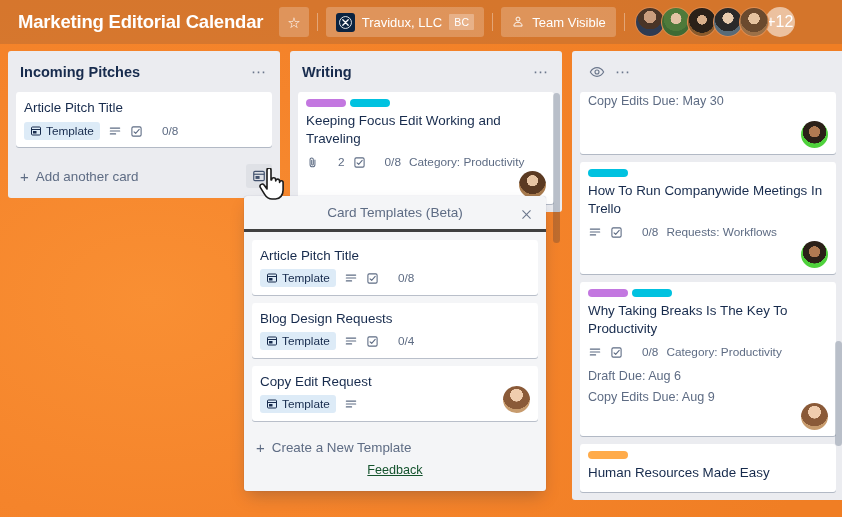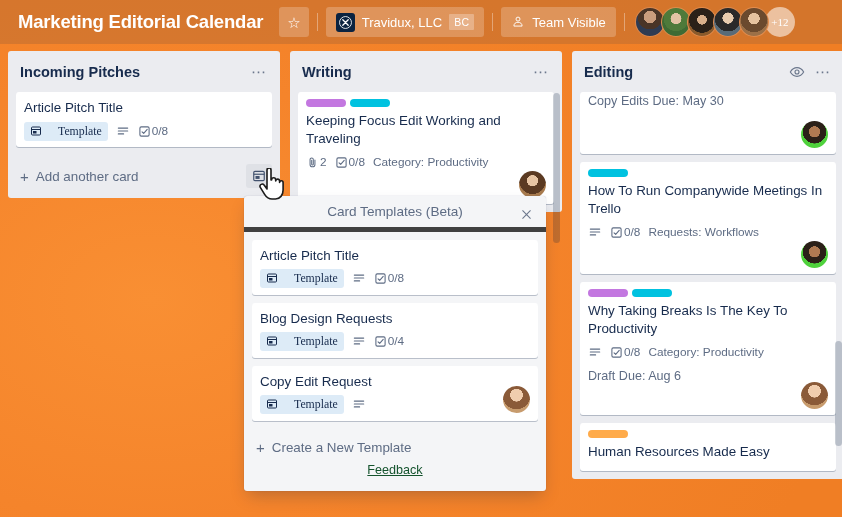--- a/index.html
+++ b/index.html
@@ -106,24 +106,23 @@
     position: relative;
     flex: none;
   }
   .avatar:first-child { margin-left: 0; }
   .avatar-more {
     width: 30px; height: 30px;
     border-radius: 50%;
     margin-left: -4px;
     background: rgba(255,255,255,0.55);
     color: #fff;
-    font-size: 11px;
+    font-size: 16px;
     display: flex; align-items: center; justify-content: center;
     flex: none;
-    font-family: Liberation Serif, serif;
   }
 
   
   .av-a { background: radial-gradient(circle at 50% 32%, #c99d7d 0 26%, #4a3527 27% 52%, #2e3b52 53% 100%); }
   .av-b { background: radial-gradient(circle at 50% 38%, #e3c3a4 0 24%, #4e7a3a 25% 55%, #3f6b34 56% 100%); }
   .av-c { background: radial-gradient(circle at 50% 42%, #d9b08b 0 22%, #2b2118 23% 60%, #8a5a2b 61% 100%); }
   .av-d { background: radial-gradient(circle at 50% 36%, #e8cdb0 0 24%, #2a2a2a 25% 58%, #586b78 59% 100%); }
   .av-e { background: radial-gradient(circle at 50% 38%, #e6c39f 0 25%, #6b4a2e 26% 60%, #9c7047 61% 100%); }
 
   
@@ -204,32 +203,31 @@
 
   .badges {
     display: flex;
     align-items: center;
     gap: 8px;
     flex-wrap: wrap;
     color: #5E6C84;
     font-size: 11.8px;
     min-height: 20px;
   }
-  .badge { display: flex; align-items: center; gap: 1px; }
+  .badge { display: flex; align-items: center; gap: 19px; }
 
   .tpl-badge {
     display: inline-flex;
     align-items: center;
-    gap: 16px;
+    gap: 4px;
     background: #DDEBF7;
     color: #172B4D;
     border-radius: 3px;
     padding: 2px 6px;
     font-size: 11.8px;
-    font-family: Liberation Serif, serif;
   }
 
   .meta-line {
     font-size: 12.6px;
     color: #5E6C84;
     margin-top: 7px;
   }
 
   .card-avatar {
     width: 27px; height: 27px;
@@ -296,21 +294,21 @@
     box-shadow: 0 8px 16px -4px rgba(9,30,66,0.25), 0 0 1px rgba(9,30,66,0.31);
     z-index: 40;
     padding-bottom: 8px;
   }
   .pop-header {
     position: relative;
     height: 36px;
     display: flex;
     align-items: center;
     justify-content: center;
-    border-bottom: 5px solid #404040;
+    border-bottom: 3px solid #404040;
   }
   .pop-title {
     font-size: 13.6px;
     color: #5E6C84;
   }
   .pop-close {
     position: absolute;
     right: 10px; top: 8px;
     width: 20px; height: 20px;
     display: flex; align-items: center; justify-content: center;
@@ -501,21 +499,20 @@
         </div>
         <div class="avatar-spacer"></div>
         <div class="card-avatar av-h"></div>
       </div>
     </div>
     <div class="list-scrollbar" style="top:42px;height:150px;"></div>
   </div>
 
   <div class="list" style="max-height:466px;">
     <div class="list-header">
-      <div class="list-title">Editing</div>
       <div class="list-hdr-icon">
         <svg class="ico" width="16" height="16" viewBox="0 0 24 24">
           <path d="M2 12s3.8-6.5 10-6.5S22 12 22 12s-3.8 6.5-10 6.5S2 12 2 12z" fill="none" stroke="#6B778C" stroke-width="1.7"></path>
           <circle cx="12" cy="12" r="3" fill="none" stroke="#6B778C" stroke-width="1.7"></circle>
         </svg>
       </div>
       <div class="list-hdr-icon">
         <span class="dots-glyph">⋯</span>
       </div>
     </div>
@@ -565,20 +562,21 @@
           <span class="badge">
             <svg class="ico" width="13" height="13" viewBox="0 0 24 24">
               <rect x="3.5" y="3.5" width="17" height="17" rx="2.5" fill="none" stroke="#5E6C84" stroke-width="2"></rect>
               <path d="M7.5 12.5l3 3 6.5-7.5" fill="none" stroke="#5E6C84" stroke-width="2" stroke-linecap="round" stroke-linejoin="round"></path>
             </svg>
             <span>0/8</span>
           </span>
           <span class="badge">Category: Productivity</span>
         </div>
         <div class="meta-line">Draft Due: Aug 6</div>
+        <div class="meta-line">Copy Edits Due: Aug 9</div>
         <div class="avatar-spacer"></div>
         <div class="card-avatar av-f"></div>
       </div>
 
       <div class="card">
         <div class="labels">
           <span class="label" style="background:#FFAB4A"></span>
         </div>
         <div class="card-title">Human Resources Made Easy</div>
       </div>

